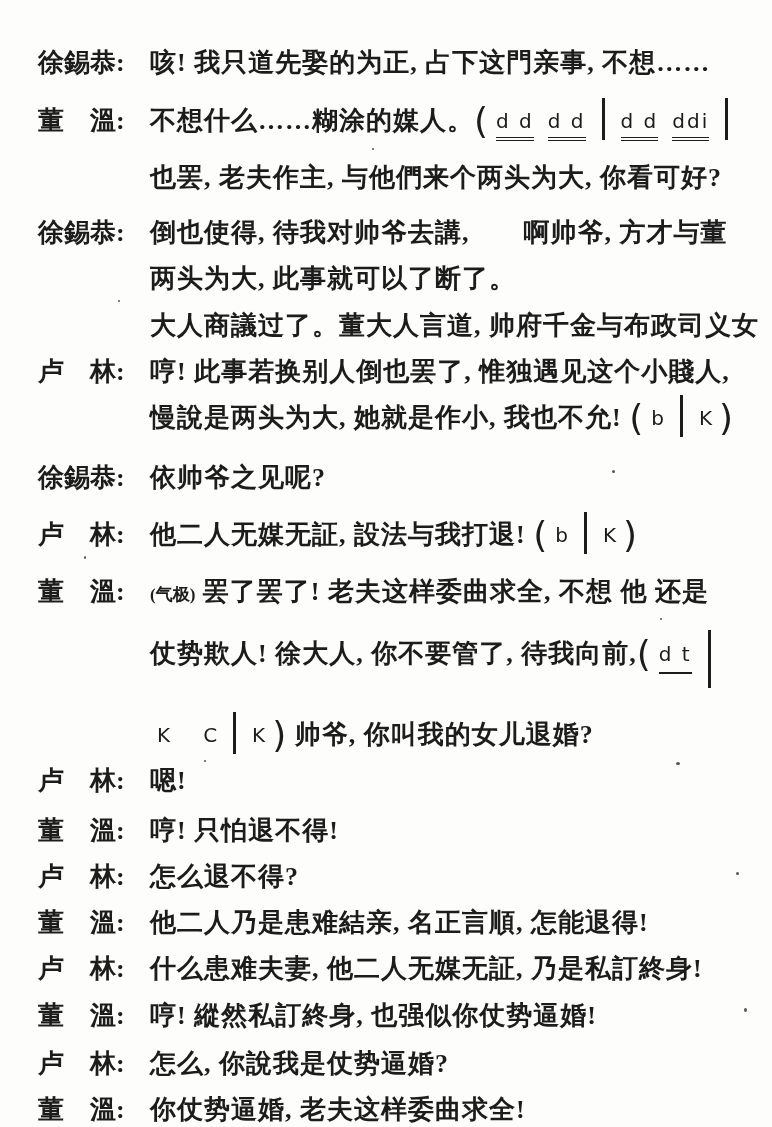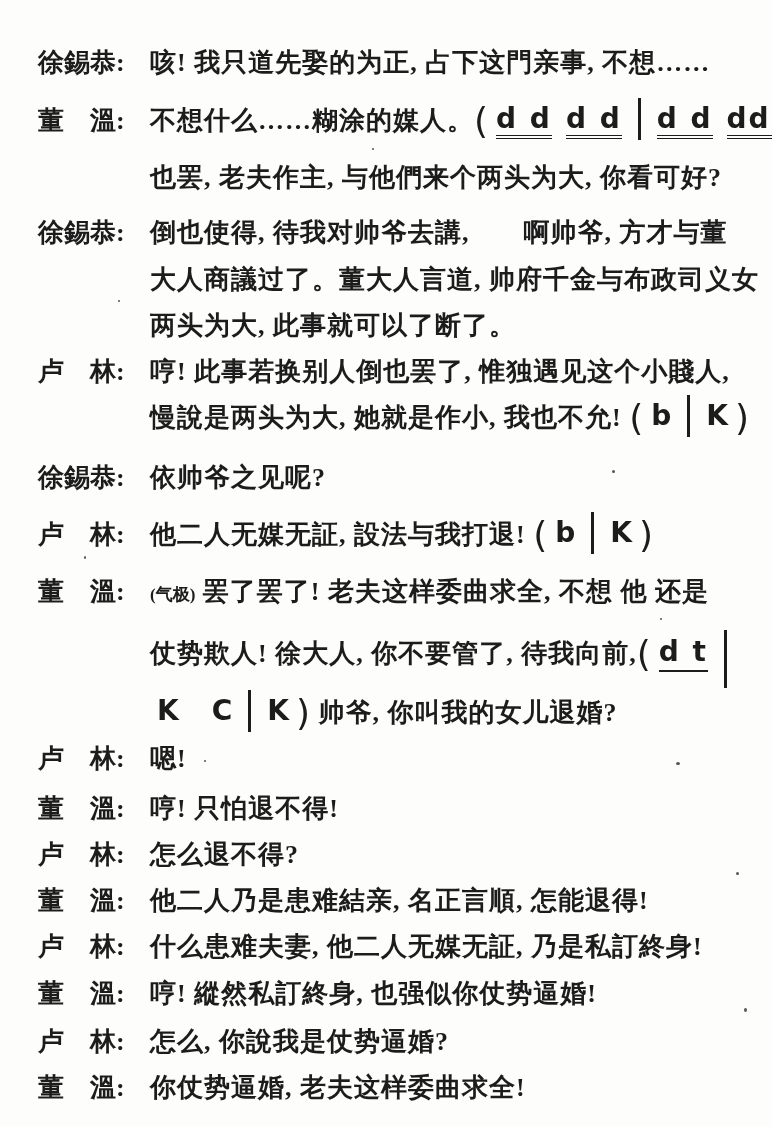--- a/index.html
+++ b/index.html
@@ -26,22 +26,22 @@
   .speaker{
     position:absolute;
     left:-112px;
     top:0;
     width:112px;
     letter-spacing:0;
   }
   
   .note,.note1,.notep{
     font-family:"DejaVu Sans",sans-serif;
-    font-weight:bold;
-    font-size:28px;
+    font-weight:normal;
+    font-size:20px;
     letter-spacing:2px;
     display:inline-block;
     line-height:30px;
     margin:0 7px;
     vertical-align:1px;
   }
   .note{border-bottom:4px double #1c1c1c;padding-bottom:1px;}   
   .note1{border-bottom:2px solid #1c1c1c;padding-bottom:3px;}   
   .notep{letter-spacing:0;}                                      
   .par{
@@ -57,21 +57,21 @@
     width:3px;height:42px;
     background:#1c1c1c;
     vertical-align:-11px;
     margin:0 9px;
   }
   .bar-tall{height:58px;vertical-align:-26px;}
   .stage{font-size:17px;letter-spacing:0;margin-top:20px;}
   .gapK{margin-right:26px;}
   
   .mt12{margin-top:12px}.mt11{margin-top:11px}.mt9{margin-top:9px}
-  .mt14{margin-top:14px}.mt19{margin-top:2px}.mt4{margin-top:4px}
+  .mt14{margin-top:14px}.mt19{margin-top:24px}.mt4{margin-top:4px}
   .mt2{margin-top:2px}.mt1{margin-top:1px}
   .speck{position:absolute;background:#555;border-radius:50%;}
 </style>
 </head>
 <body>
 
 <div class="page">
 
   <div class="line">
     <span class="speaker">徐錫恭:</span>
@@ -85,26 +85,26 @@
 
   <div class="line mt11">
     <span>也罢, 老夫作主, 与他們来个两头为大, 你看可好?</span>
   </div>
 
   <div class="line mt9">
     <span class="speaker">徐錫恭:</span>
     <span>倒也使得, 待我对帅爷去講,　　啊帅爷, 方才与董</span>
   </div>
 
+  <div class="line">
+    <span>两头为大, 此事就可以了断了。</span>
+  </div>
+
   <div class="line mt1">
     <span>大人商議过了。董大人言道, 帅府千金与布政司义女</span>
-  </div>
-
-  <div class="line">
-    <span>两头为大, 此事就可以了断了。</span>
   </div>
 
   <div class="line">
     <span class="speaker">卢　林:</span>
     <span>哼!  此事若换别人倒也罢了, 惟独遇见这个小賤人,</span>
   </div>
 
   <div class="line">
     <span>慢說是两头为大, 她就是作小, 我也不允! </span><span class="par">(</span><span class="notep">b</span><span class="bar"></span><span class="notep">K</span><span class="par">)</span>
   </div>

